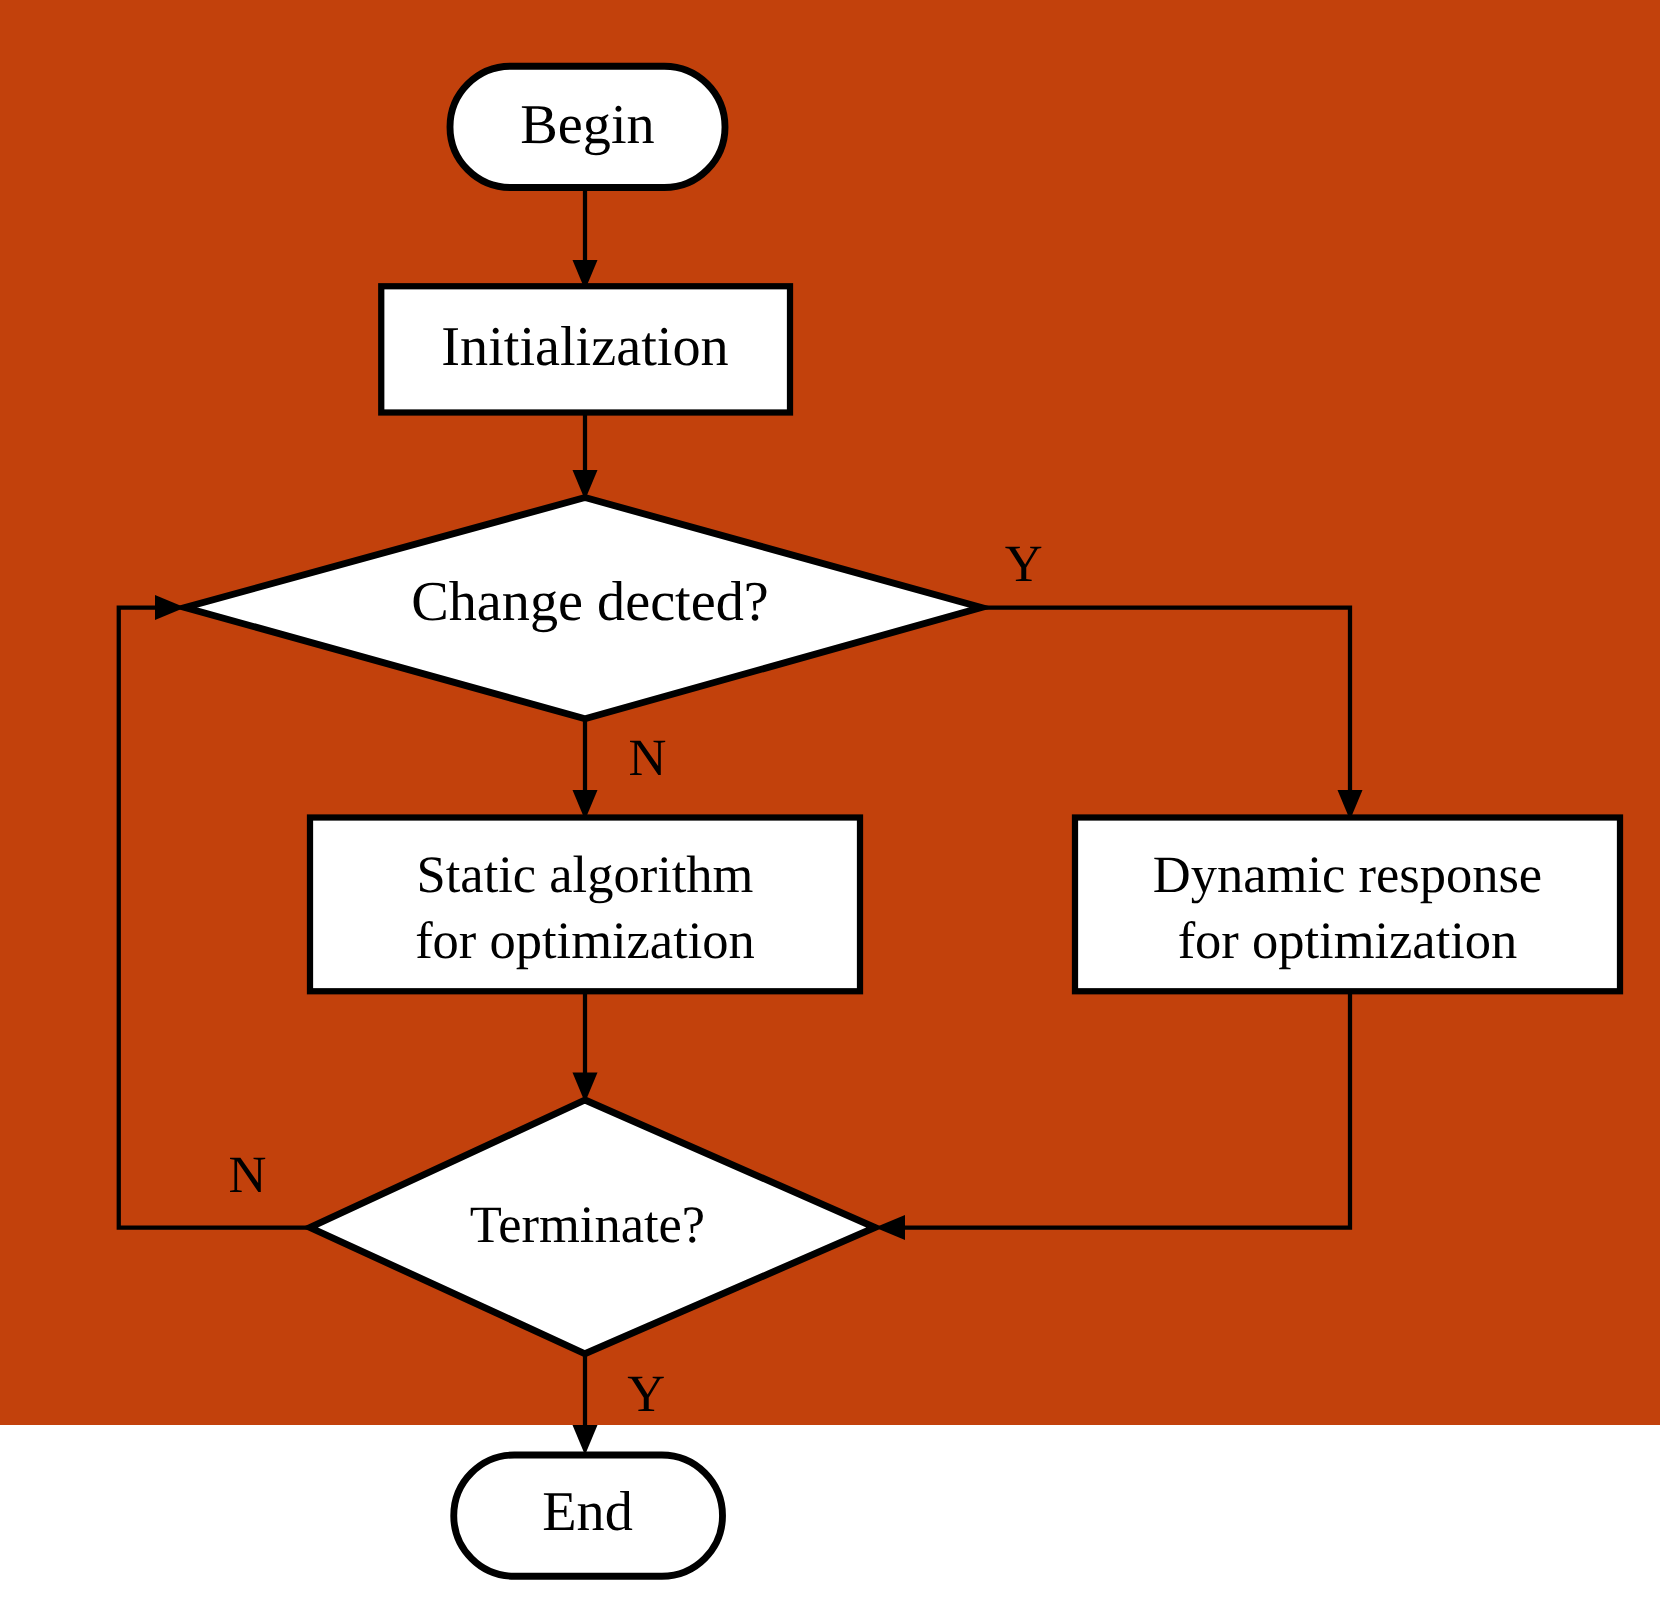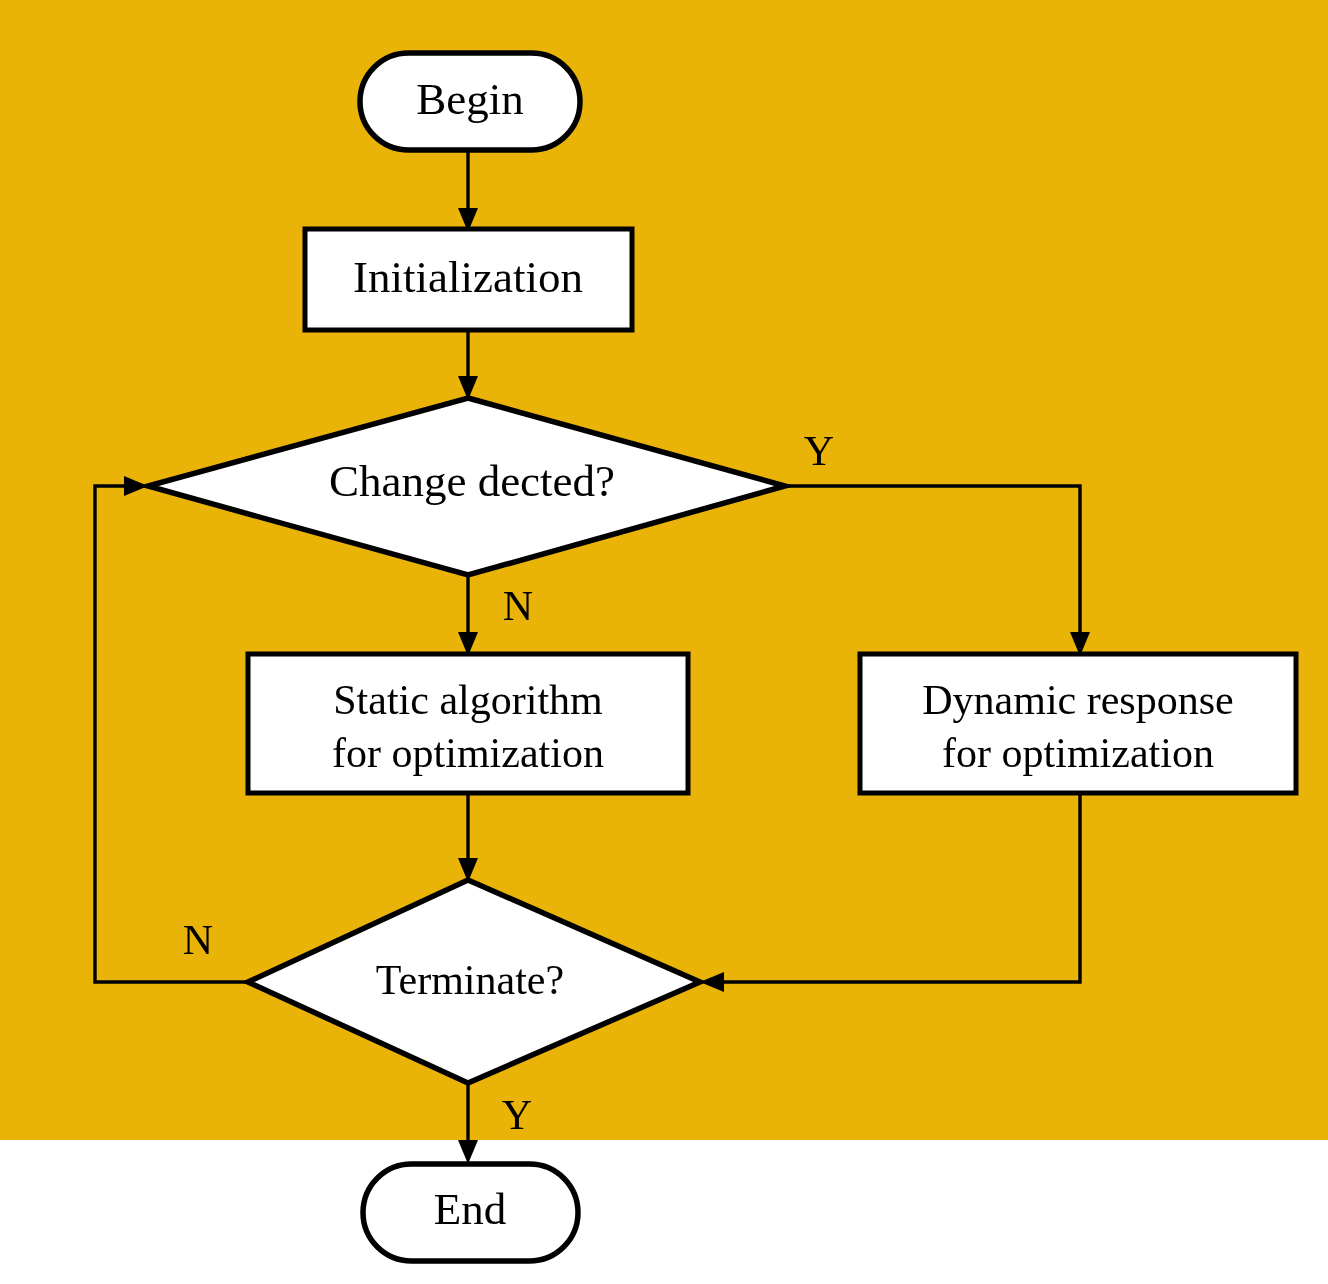--- a/index.html
+++ b/index.html
@@ -11,21 +11,21 @@
   body {
     width: 1328px;
     height: 1284px;
     font-family: "Liberation Serif", "DejaVu Serif", serif;
     overflow: hidden;
   }
   #flowchart-root {
     position: relative;
     width: 1328px;
     height: 1140px;
-    background: #eab308;
+    background: #c2410c;
   }
   svg.flow-canvas {
     display: block;
     width: 1328px;
     height: 1284px;
   }
   .node-shape {
     fill: #ffffff;
     stroke: #000000;
     stroke-width: 5;

